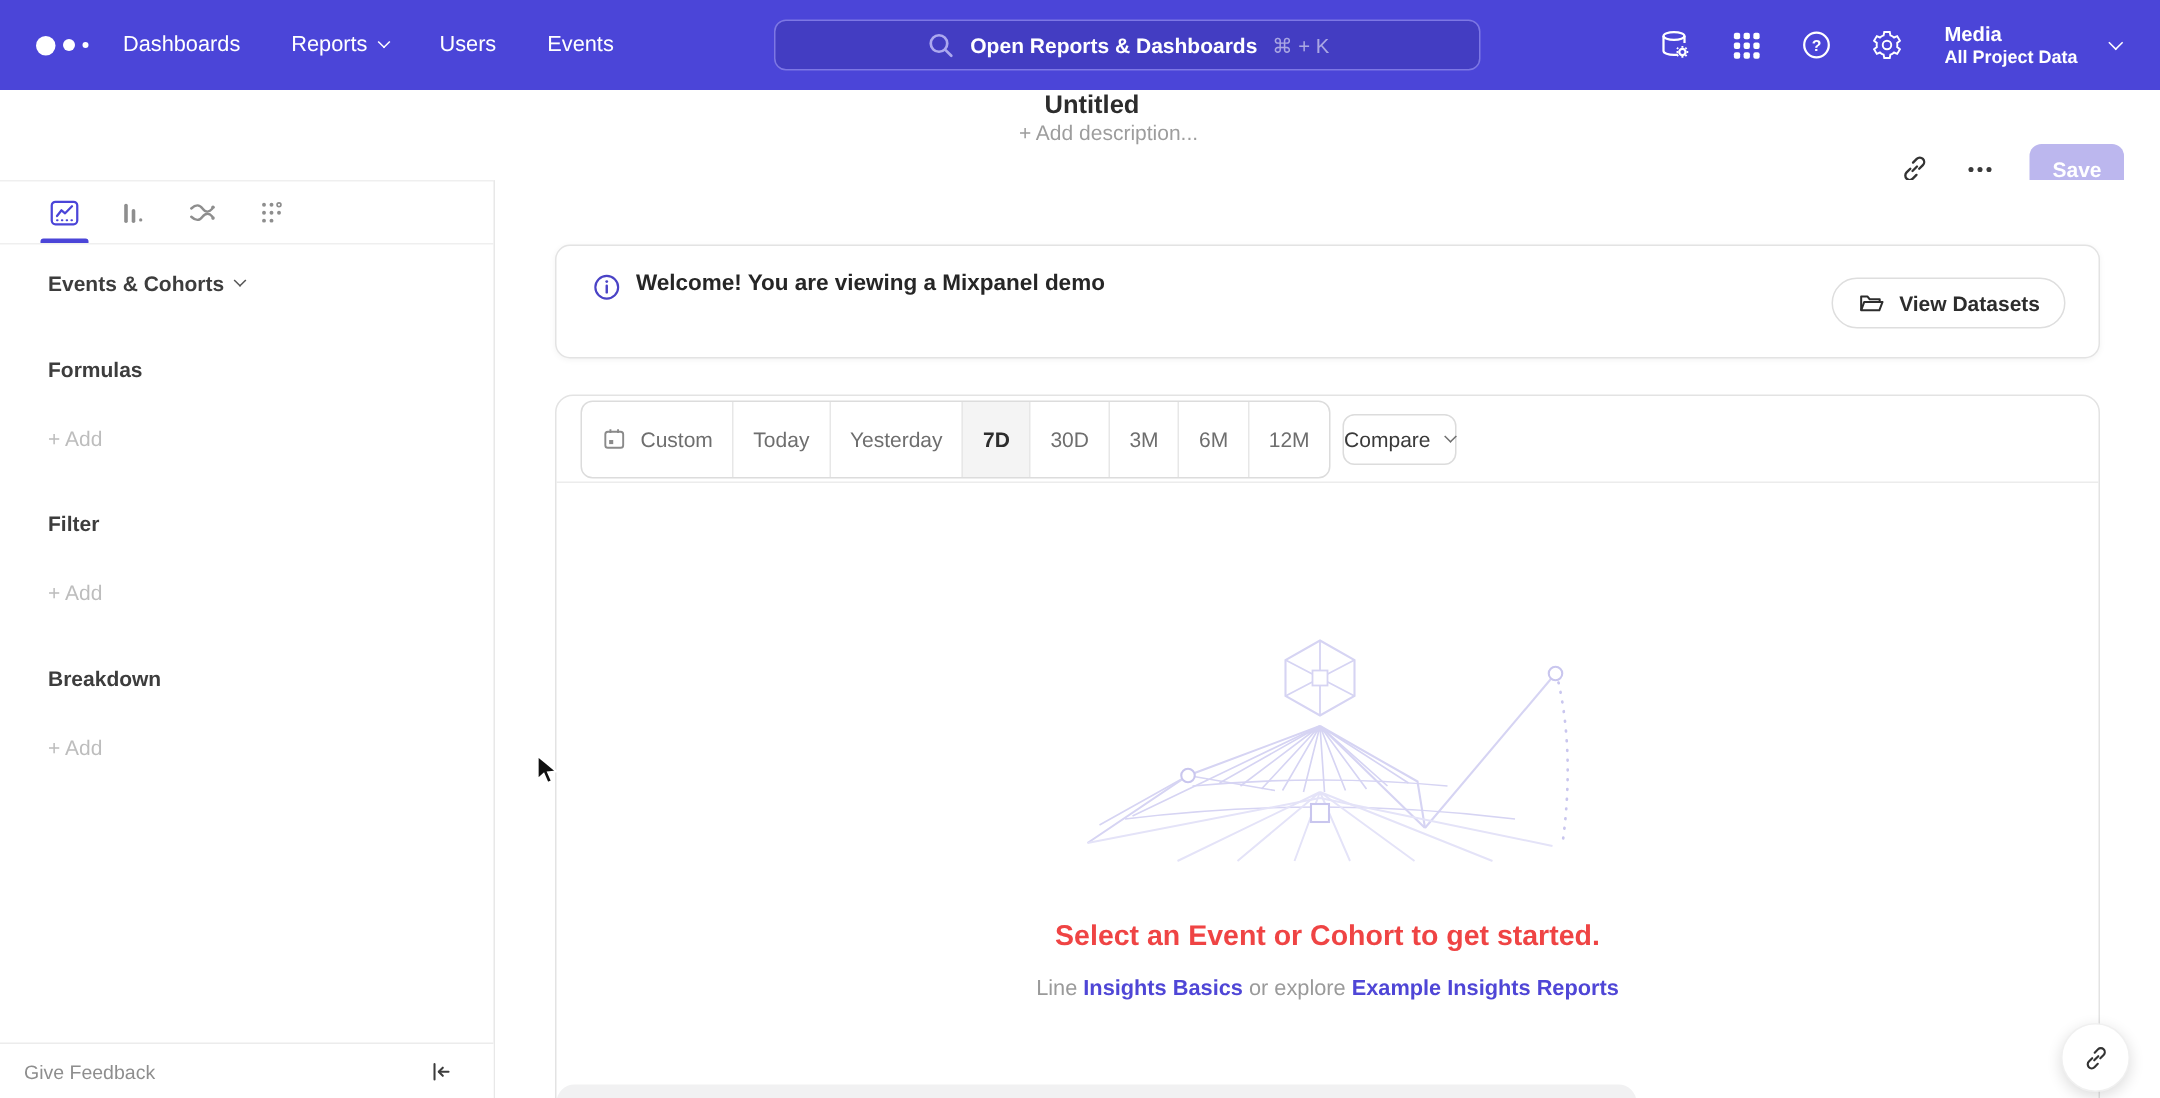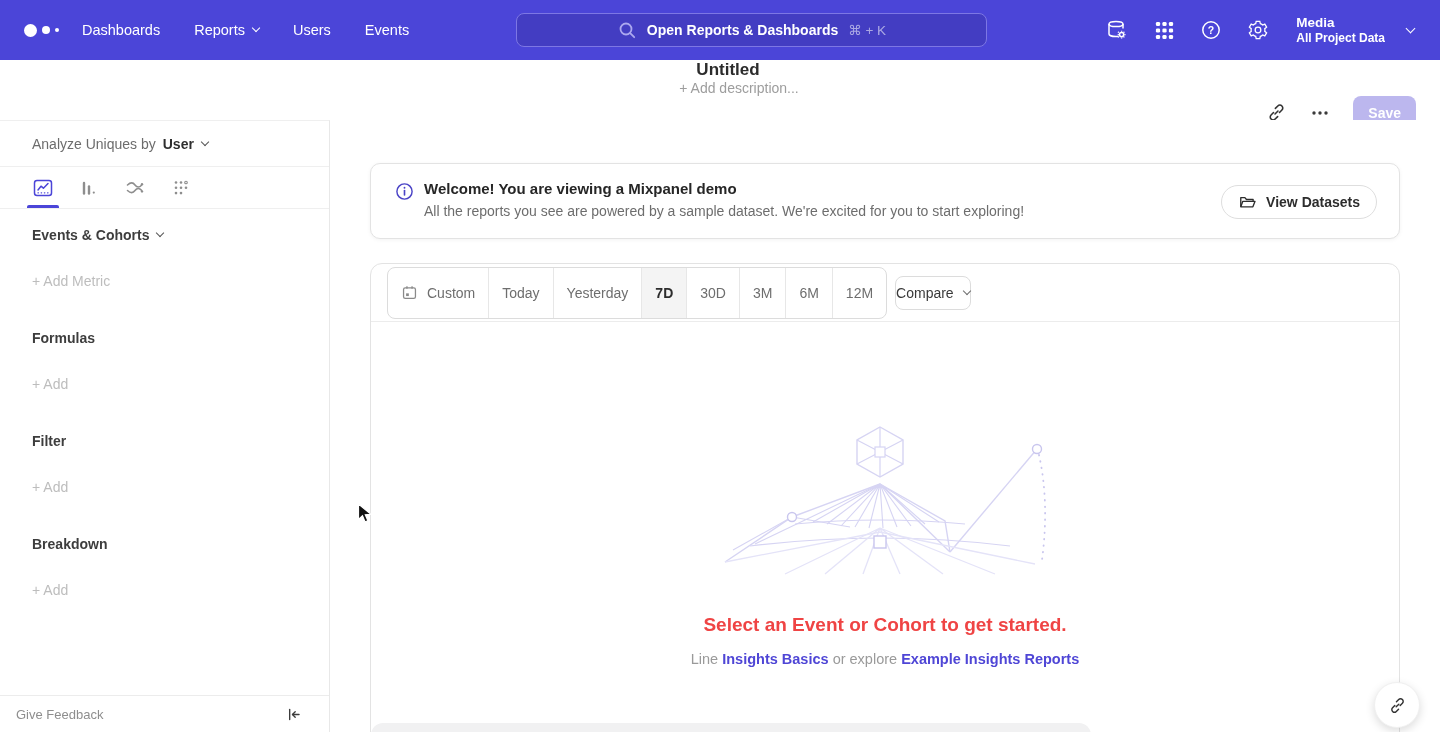--- a/index.html
+++ b/index.html
@@ -227,27 +227,20 @@
             <circle cx="3" cy="3" r="1.7"></circle>
             <circle cx="9" cy="3" r="1.7"></circle>
             <circle cx="15" cy="3" r="1.7"></circle>
           </svg>
       </div>
       <button class="save-btn">Save</button>
     </div>
   </div>
 
   <div class="sidebar">
-    <div class="analyze-row">
-      <span class="analyze-label">Analyze Uniques by</span>
-      <span class="analyze-value">
-          <span>User</span>
-          <span class="chev"></span>
-        </span>
-    </div>
     <div class="chart-tabs">
       <div class="chart-tab sel">
         <svg width="22" height="22" viewBox="0 0 22 22" fill="none" stroke="#4b45d8" stroke-width="1.5">
           <rect x="2.5" y="3.5" width="17" height="15" rx="2.5"></rect>
           <path d="M6 13l3-3.8 2.4 2 4.6-4.7" stroke-linecap="round" stroke-linejoin="round"></path>
           <path d="M6 15.8h10" stroke-width="1.3" stroke-dasharray="0.4 2.8" stroke-linecap="round"></path>
         </svg>
       </div>
       <div class="chart-tab">
         <svg width="22" height="22" viewBox="0 0 22 22" fill="none" stroke="#8e8e8e" stroke-width="2.4" stroke-linecap="round">
@@ -276,23 +269,20 @@
             <circle cx="11" cy="16.1" r="1.3"></circle>
         </svg>
       </div>
     </div>
     <div class="side-body">
       <div class="side-section">
         <div class="s-title">
             <span>Events &amp; Cohorts</span>
             <span class="chev"></span>
           </div>
-        <div class="s-add">
-            <span>+ Add Metric</span>
-          </div>
       </div>
       <div class="side-section">
         <div class="s-title">
             <span>Formulas</span>
           </div>
         <div class="s-add">
             <span>+ Add</span>
           </div>
       </div>
       <div class="side-section">
@@ -329,21 +319,20 @@
     <div class="banner">
       <div class="banner-icon">
         <svg width="19" height="19" viewBox="0 0 20 20">
             <circle cx="10" cy="10" r="8" fill="none" stroke="#4a43c6" stroke-width="1.5"></circle>
             <path d="M10 9v4.6" stroke="#4a43c6" stroke-width="1.7" stroke-linecap="round"></path>
             <circle cx="10" cy="6" r="1" fill="#4a43c6"></circle>
           </svg>
       </div>
       <div>
         <div class="banner-title">Welcome! You are viewing a Mixpanel demo</div>
-        <div class="banner-sub">All the reports you see are powered by a sample dataset. We're excited for you to start exploring!</div>
       </div>
       <div class="view-datasets">
         <svg width="19" height="19" viewBox="0 0 24 24" fill="none" stroke="#2d2d2d" stroke-width="1.7" stroke-linejoin="round">
           <path d="M3.5 17.5V5.8h5.2l2 2.4h8.4v2.3"></path>
           <path d="M3.5 17.5l2.6-7h15.4l-2.7 7z"></path>
         </svg>
         <span>View Datasets</span>
       </div>
     </div>
 

